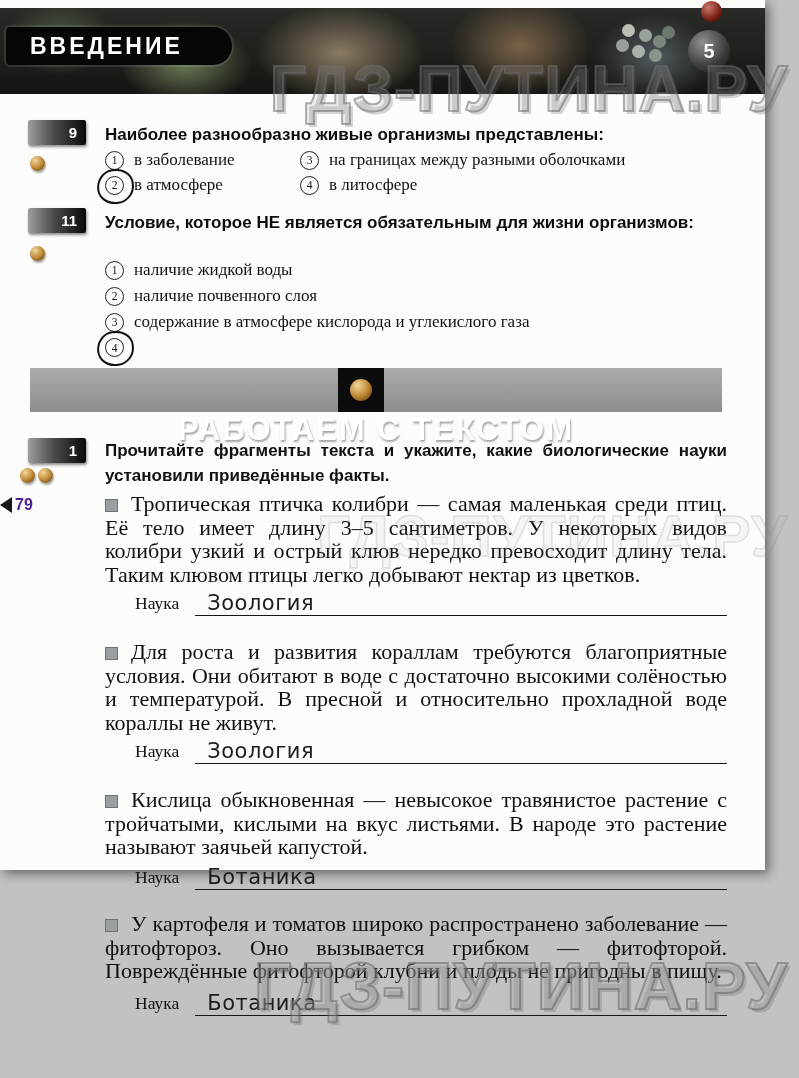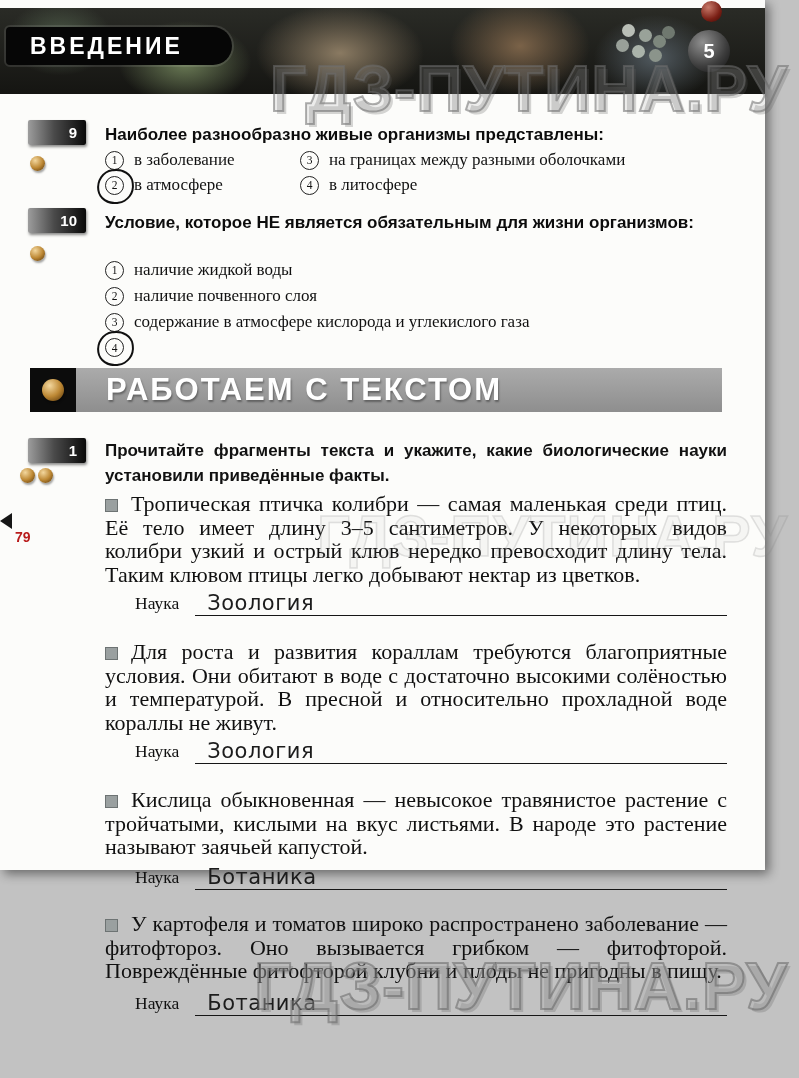--- a/index.html
+++ b/index.html
@@ -67,21 +67,21 @@
     text-align:right;padding-right:9px;line-height:25px;border-radius:2px;
     box-shadow:1px 2px 3px rgba(0,0,0,0.45);
   }
   .bullet-sphere{
     position:absolute;width:15px;height:15px;border-radius:50%;
     background:radial-gradient(circle at 35% 30%,#f3d79e,#bd8834 52%,#5c390b 95%);
     box-shadow:1px 2px 2px rgba(0,0,0,0.35);
   }
   .page-marker{position:absolute;left:0;top:496px;display:flex;align-items:center;gap:3px;}
   .tri{width:0;height:0;border-top:8px solid transparent;border-bottom:8px solid transparent;border-right:12px solid #161616;}
-  .pm-num{font-family:"Liberation Sans",sans-serif;font-weight:bold;font-size:14px;color:#b91c1c;margin-top:33px;}
+  .pm-num{font-family:"Liberation Sans",sans-serif;font-weight:bold;font-size:16px;color:#4c1d95;}
   
   .qtitle{
     position:absolute;left:105px;width:622px;
     font-family:"Liberation Sans",sans-serif;font-weight:bold;
     font-size:17px;line-height:25px;text-align:justify;color:#0c0c0c;
   }
   .opt{position:absolute;display:flex;align-items:center;gap:10px;font-size:17px;}
   .onum{
     width:17px;height:17px;border:1px solid #222;border-radius:50%;flex:none;
     display:flex;align-items:center;justify-content:center;
@@ -89,21 +89,21 @@
   }
   .hand-ring{
     position:absolute;left:-9px;top:-8px;width:33px;height:31px;
     border:2px solid #101010;border-radius:48% 52% 50% 50% / 55% 45% 52% 48%;
     transform:rotate(-8deg);
   }
   
   .section-banner{
     position:absolute;left:30px;top:368px;width:692px;height:44px;
     background:linear-gradient(180deg,#ababab,#8e8e8e);
-    display:flex;align-items:center;
+    display:flex;align-items:center;flex-direction:column;
   }
   .banner-chip{width:46px;height:44px;background:#0c0c0c;flex:none;margin-right:30px;position:relative;}
   .banner-chip .bullet-sphere{position:absolute;left:12px;top:11px;width:22px;height:22px;}
   .banner-title{
     color:#fff;font-family:"Liberation Sans",sans-serif;font-weight:bold;
     font-size:31px;letter-spacing:2px;text-shadow:1px 2px 2px rgba(0,0,0,0.35);white-space:nowrap;
   }
   
   .instruction{
     position:absolute;left:105px;top:438px;width:622px;
@@ -167,21 +167,21 @@
       </span>
     <span>на границах между разными оболочками</span>
   </div>
   <div class="opt" style="left:300px;top:175px">
     <span class="onum">
         <i style="font-style:normal">4</i>
       </span>
     <span>в литосфере</span>
   </div>
 
-  <div class="badge" style="top:208px">10</div>
+  <div class="badge" style="top:208px">11</div>
   <div class="bullet-sphere" style="left:30px;top:246px"></div>
   <div class="qtitle" style="top:210px">Условие, которое НЕ является обязательным для жизни организмов:</div>
 
   <div class="opt" style="left:105px;top:260px">
     <span class="onum">
         <i style="font-style:normal">1</i>
       </span>
     <span>наличие жидкой воды</span>
   </div>
   <div class="opt" style="left:105px;top:286px">

